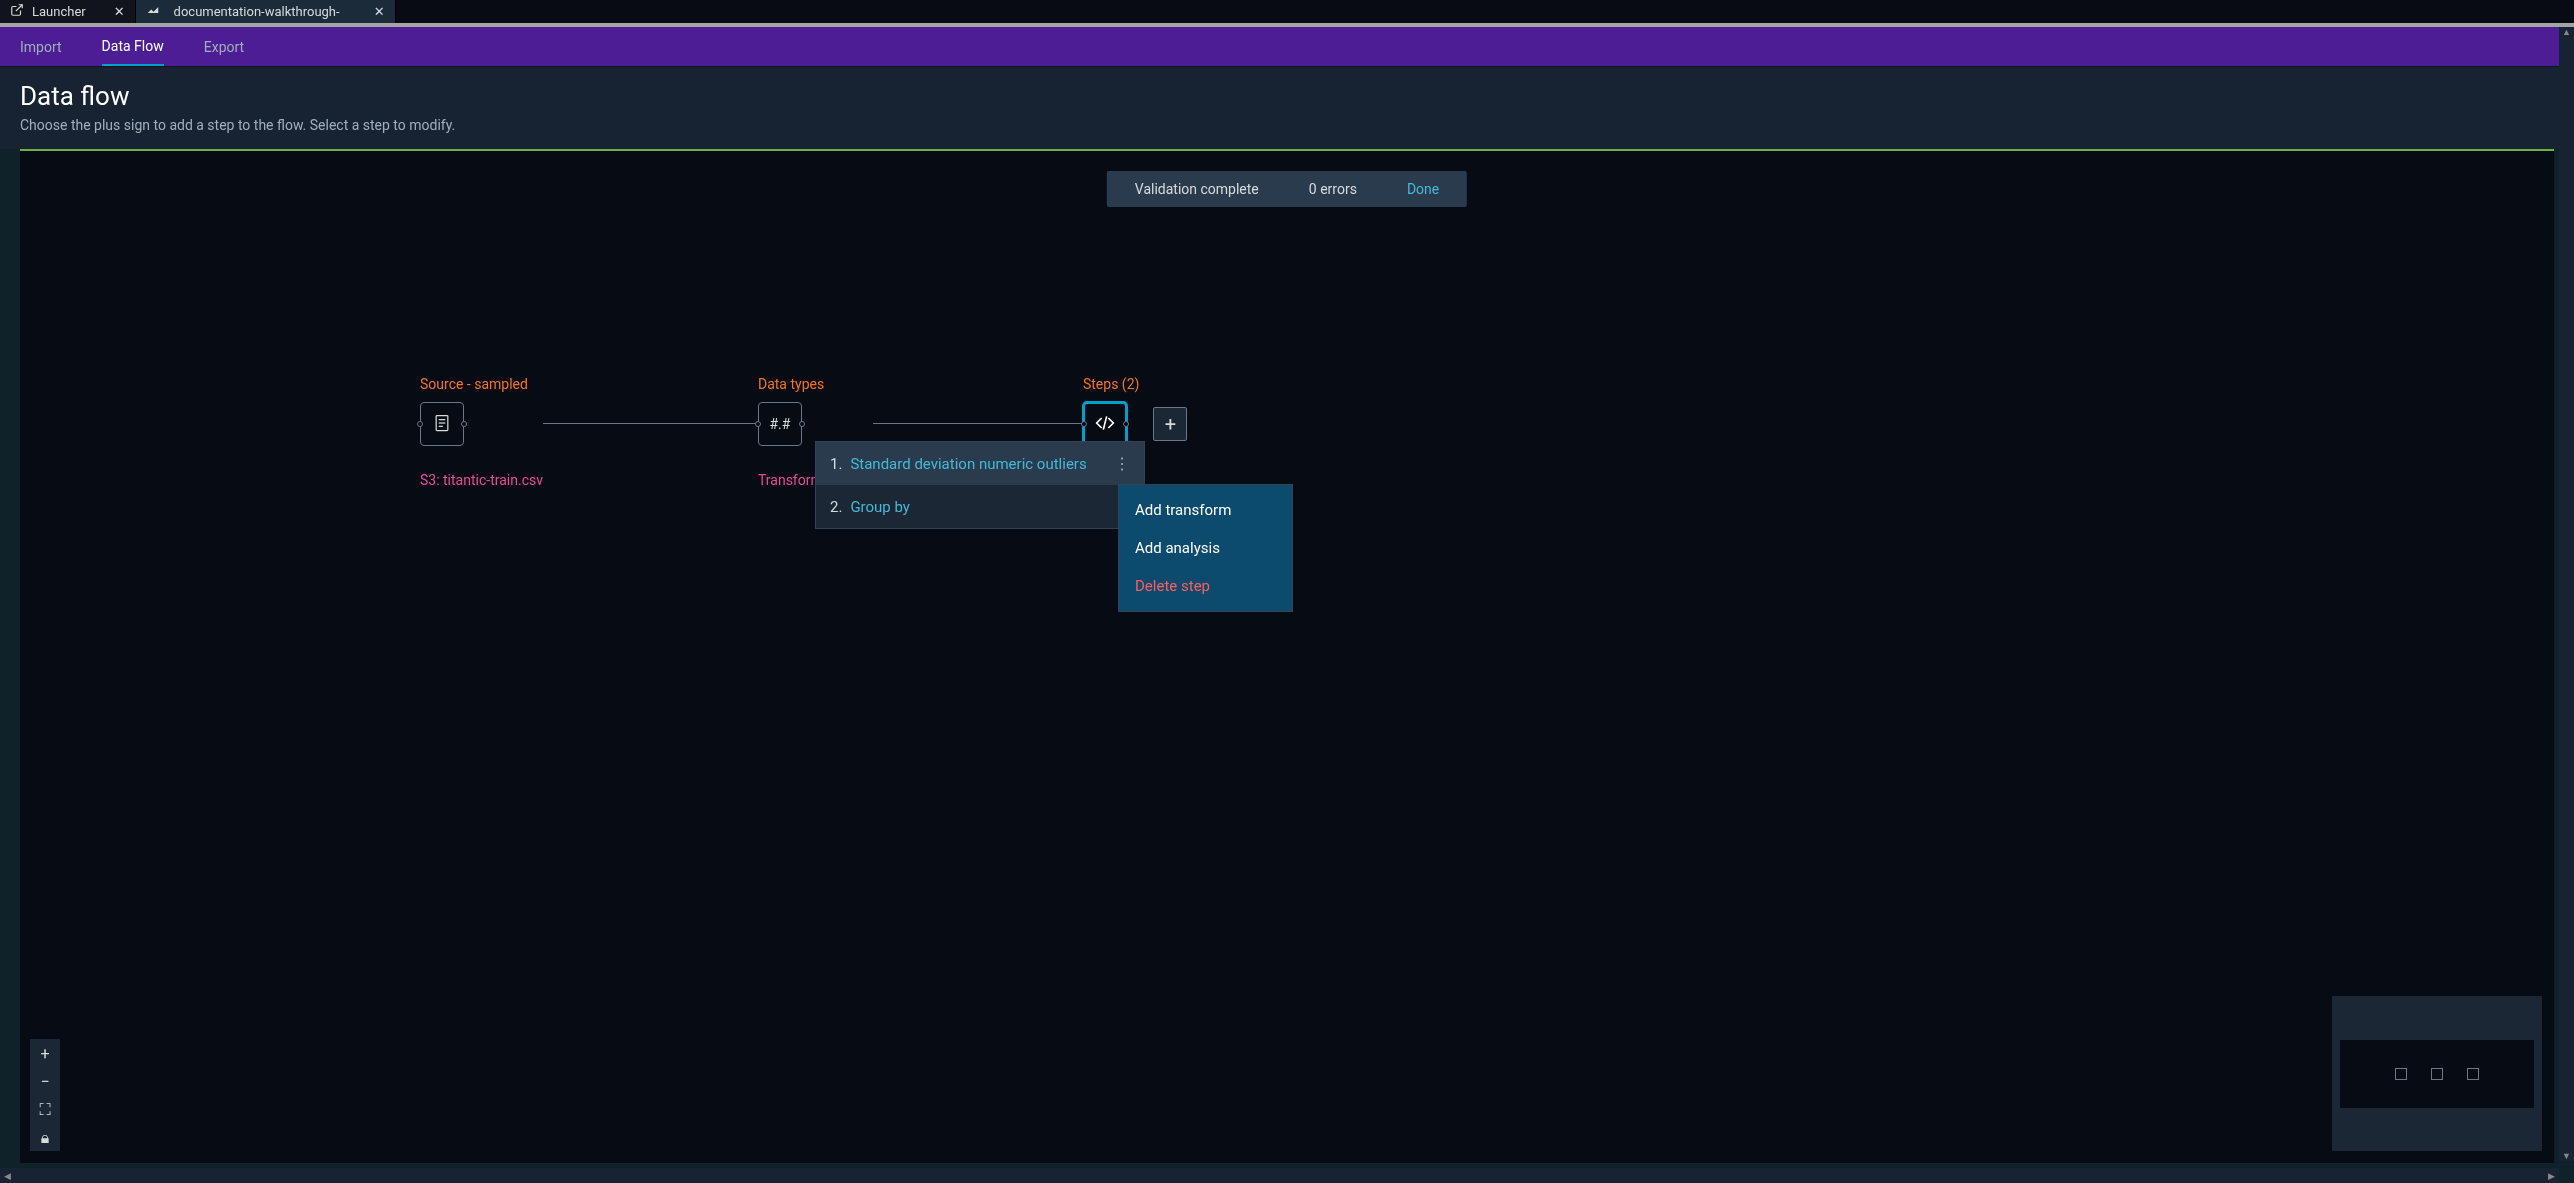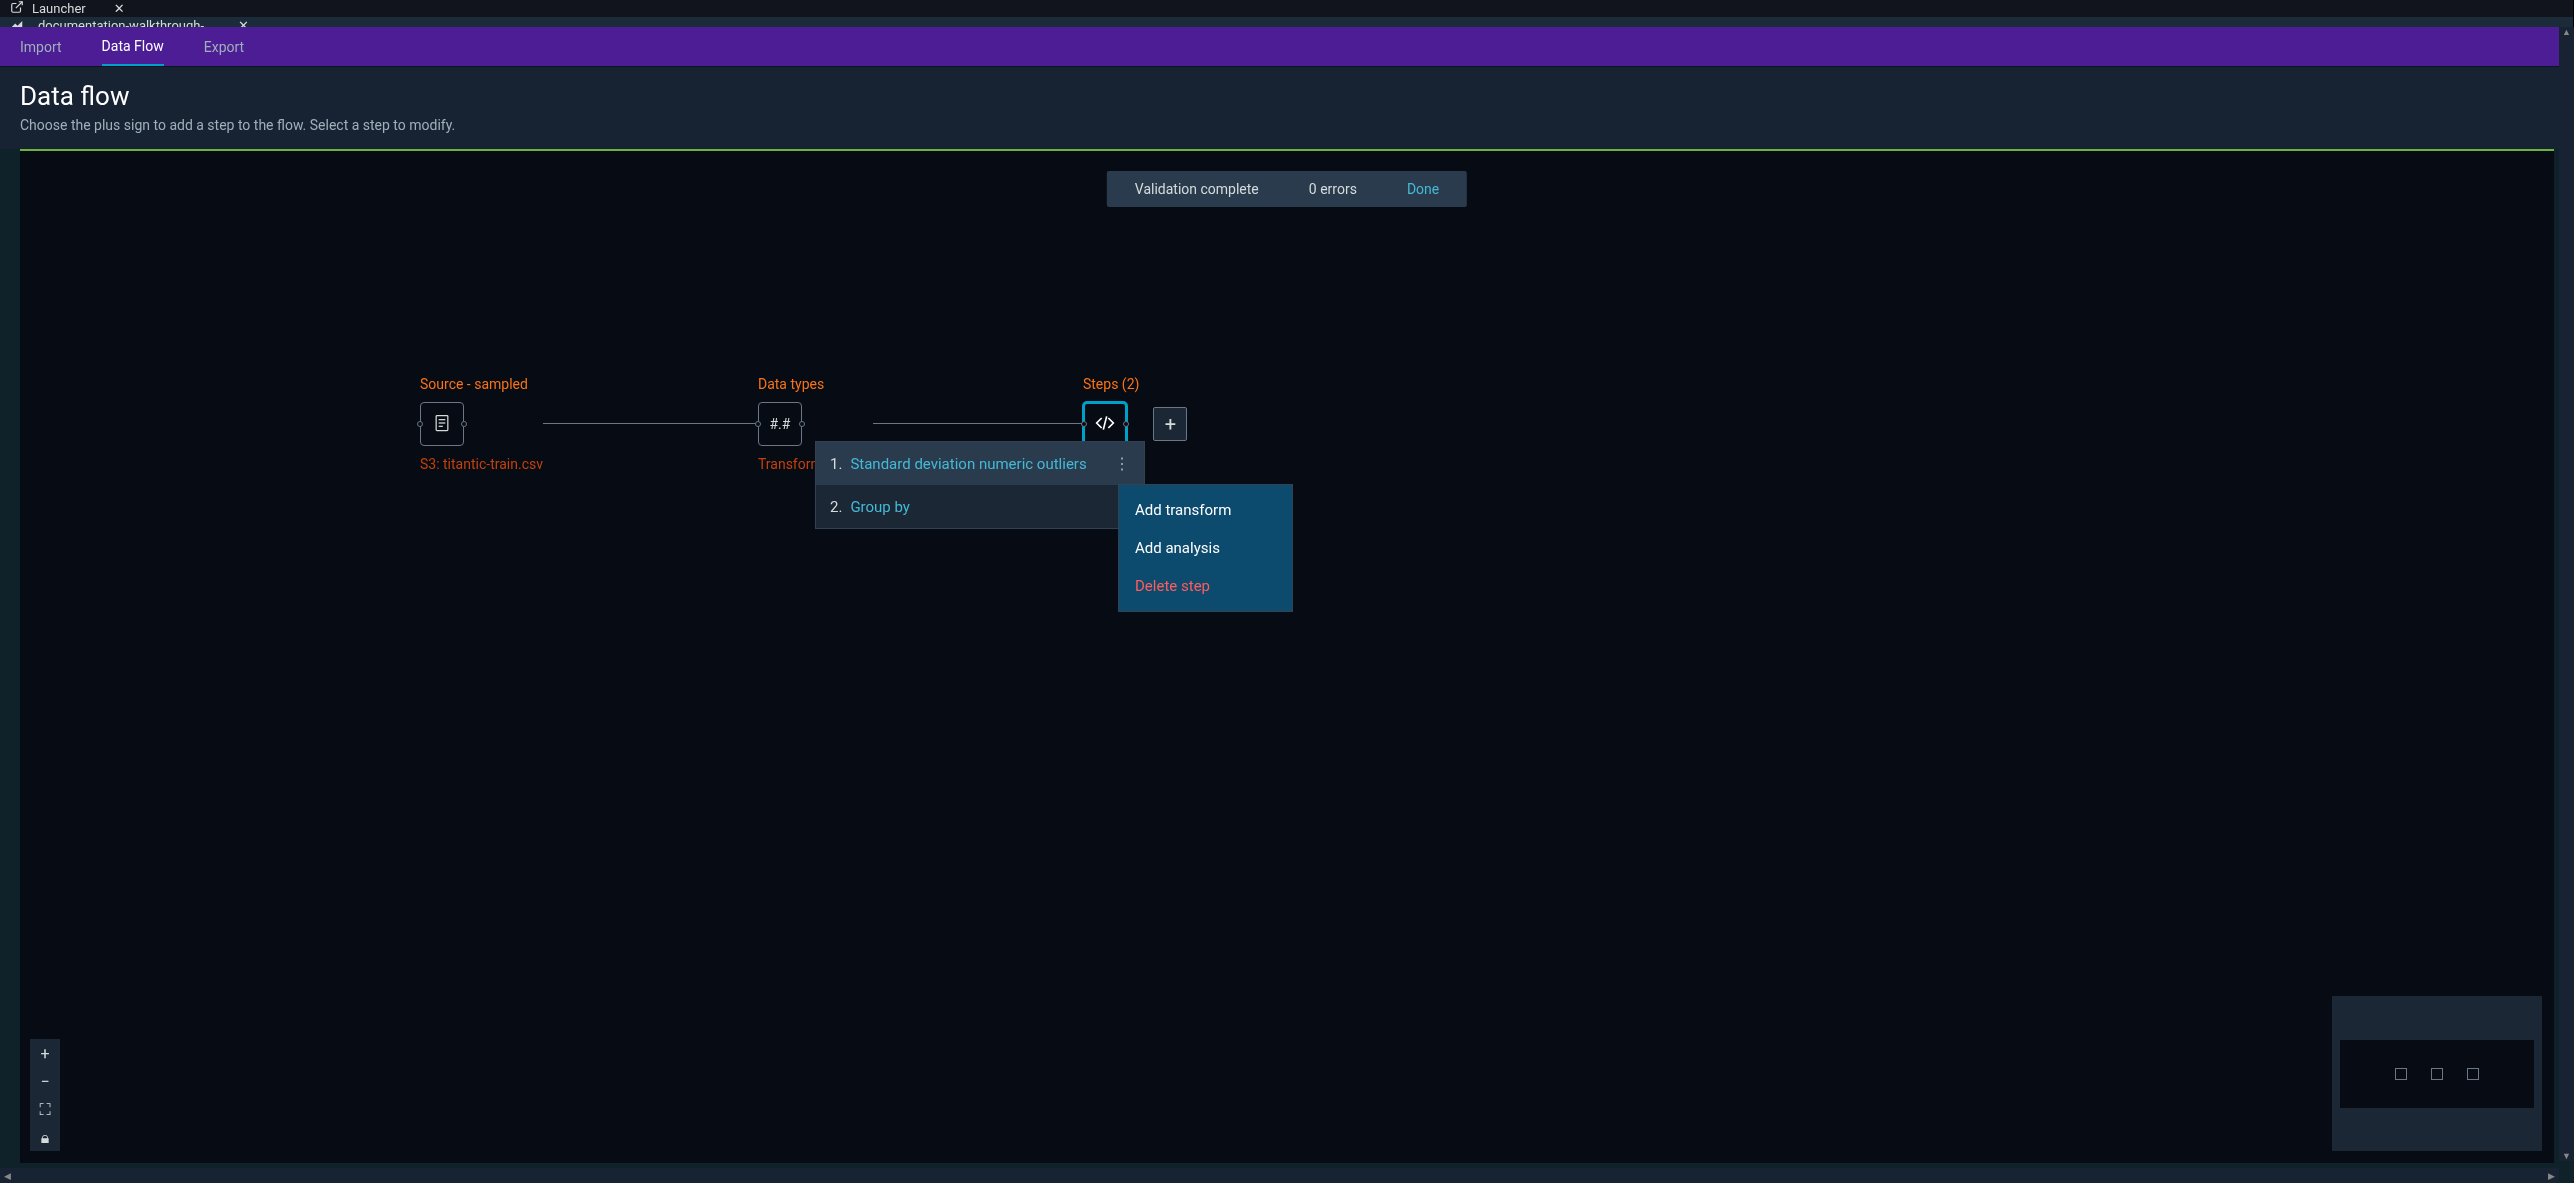--- a/index.html
+++ b/index.html
@@ -1,20 +1,20 @@
 <!DOCTYPE html>
 <html><head>
 <meta charset="utf-8">
 <style>
   * { box-sizing: border-box; margin: 0; padding: 0; }
   html, body { width: 100%; height: 100%; background: #0f2129; font-family: -apple-system, "Segoe UI", Roboto, Arial, sans-serif; color: #d5dbdb; overflow: hidden; }
   body { display: flex; flex-direction: column; }
 
   
-  .tab-bar { height: 27px; background: #090b14; display: flex; align-items: stretch; border-bottom: 4px solid #a3a3a3; flex-direction: column; }
+  .tab-bar { height: 27px; background: #090b14; display: flex; align-items: stretch; border-bottom: 4px solid #a3a3a3; }
   .tab { display: flex; align-items: center; gap: 8px; padding: 0 10px; font-size: 13px; color: #d5dbdb; border-right: 1px solid #000; cursor: pointer; }
   .tab.inactive { background: #11131d; }
   .tab.active { background: #1b2b3a; gap: 14px; }
   .tab .close { color: #d5dbdb; font-size: 13px; margin-left: 20px; }
   .tab svg { width: 14px; height: 14px; }
 
   
   .subnav { height: 40px; background: #4c1d95; display: flex; align-items: center; padding: 0 20px; gap: 40px; border-bottom: 1px solid #0b1520; }
   .subnav .navitem { font-size: 14px; color: #9fb0ba; cursor: pointer; padding: 10px 0; }
   .subnav .navitem.active { color: #fff; border-bottom: 2px solid #00a1c9; }
@@ -30,21 +30,21 @@
   
   .toast { position: absolute; top: 20px; left: 50%; transform: translateX(-50%); background: #2a3b4d; border-radius: 2px; padding: 10px 28px; display: flex; align-items: center; gap: 50px; font-size: 14px; color: #d5dbdb; }
   .toast .done { color: #44b9d6; cursor: pointer; }
 
   
   .flow { position: absolute; top: 225px; left: 400px; display: flex; align-items: flex-start; }
   .node { position: relative; }
   .node-title { font-size: 14px; color: #f97316; margin-bottom: 10px; white-space: nowrap; }
   .node-box { width: 44px; height: 44px; border: 1px solid #6b7785; border-radius: 4px; display: flex; align-items: center; justify-content: center; color: #d5dbdb; font-size: 14px; position: relative; background: #060b14; }
   .node-box.selected { border: 2px solid #00a1c9; box-shadow: 0 0 0 1px #00a1c9; }
-  .node-sub { font-size: 14px; color: #c2410c; margin-top: 10px; white-space: nowrap; }
+  .node-sub { font-size: 14px; color: #ec4899; margin-top: 26px; white-space: nowrap; }
   .port { width: 6px; height: 6px; border: 1px solid #6b7785; border-radius: 50%; background: #060b14; position: absolute; top: 50%; transform: translateY(-50%); }
   .port.left { left: -4px; }
   .port.right { right: -4px; }
   .edge { height: 1px; background: #6b7785; margin-top: 47px; }
   .add-btn { width: 34px; height: 34px; border: 1px solid #6b7785; background: #1b2735; display: flex; align-items: center; justify-content: center; color: #d5dbdb; font-size: 20px; margin-top: 31px; margin-left: 14px; cursor: pointer; border-radius:2px; }
 
   
   .steps-dd { position: absolute; top: 290px; left: 795px; width: 330px; background: #1b2735; border: 1px solid #344150; font-size: 15px; }
   .steps-dd .row { display: flex; align-items: center; padding: 12px 14px; gap: 8px; cursor: pointer; }
   .steps-dd .row.hover { background: #2a3b4d; }

